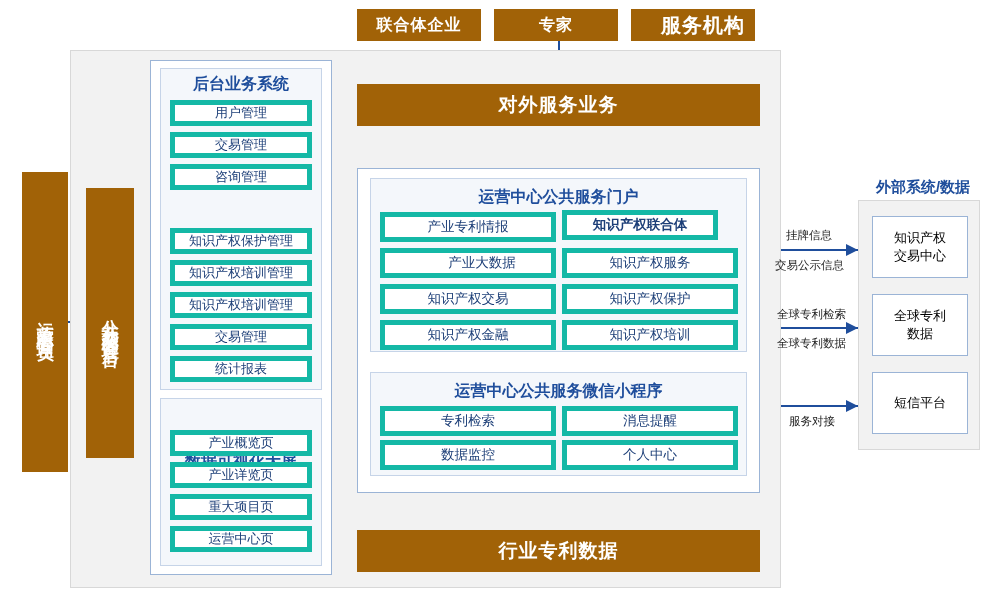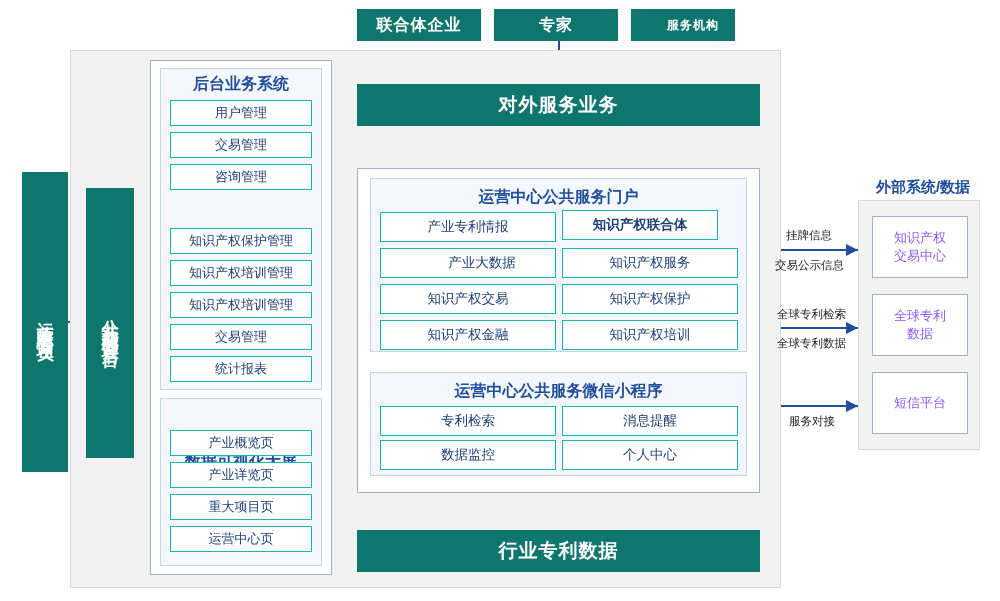--- a/index.html
+++ b/index.html
@@ -15,21 +15,21 @@
     position: relative;
     width: 1000px;
     height: 601px;
     overflow: hidden;
     background: #ffffff;
   }
   .abs { position: absolute; box-sizing: border-box; }
 
   
   .blue-box {
-    background: #0f766e;
+    background: #a16207;
     color: #ffffff;
     display: flex;
     align-items: center;
     justify-content: center;
     font-weight: bold;
     letter-spacing: 1px;
     text-align: center;
   }
 
   
@@ -44,21 +44,21 @@
     border: 1px solid #9bb4d6;
   }
   .light-card {
     background: #f4f7fb;
     border: 1px solid #c6d4e8;
   }
 
   
   .cell {
     background: #ffffff;
-    border: 1px solid #14b8a6;
+    border: 5px solid #14b8a6;
     display: flex;
     align-items: center;
     justify-content: center;
     font-size: 13px;
     color: #1d3f78;
     text-align: center;
   }
   .cell.wide { font-size: 13.5px; }
 
   .sect-title {
@@ -84,21 +84,21 @@
     color: #1f4e9c;
     text-align: center;
   }
   .ext-cell {
     background: #ffffff;
     border: 1px solid #9bb4d6;
     display: flex;
     align-items: center;
     justify-content: center;
     font-size: 13px;
-    color: #8b5cf6;
+    color: #000000;
     text-align: center;
     line-height: 1.35;
   }
 
   .lbl {
     font-size: 11.5px;
     color: #222;
     white-space: nowrap;
   }
   .lbl-blue {
@@ -144,21 +144,21 @@
     <line x1="775" y1="328" x2="858" y2="328" stroke="#1f4e9c" stroke-width="2" marker-start="url(#ah)" marker-end="url(#ah)"></line>
     <line x1="775" y1="406" x2="858" y2="406" stroke="#1f4e9c" stroke-width="2" marker-start="url(#ah)" marker-end="url(#ah)"></line>
   </svg>
 
   <div class="abs blue-box" style="left:357px; top:9px; width:124px; height:32px; font-size:16px;">
     <span>联合体企业</span>
   </div>
   <div class="abs blue-box" style="left:494px; top:9px; width:124px; height:32px; font-size:16px;">
     <span>专家</span>
   </div>
-  <div class="abs blue-box" style="left:631px; top:9px; width:104px; height:32px; font-size:12px;padding-left:20px;">
+  <div class="abs blue-box" style="left:631px; top:9px; width:124px; height:32px; font-size:20px;padding-left:20px;">
     <span>服务机构</span>
   </div>
 
   <div class="abs lbl-blue" style="left:490px; top:55px;">互联网</div>
 
   <div class="abs grey-panel" style="left:70px; top:50px; width:711px; height:538px;"></div>
 
   <div class="abs blue-box" style="left:357px; top:84px; width:403px; height:42px; font-size:19px;">
     <span>对外服务业务</span>
   </div>

